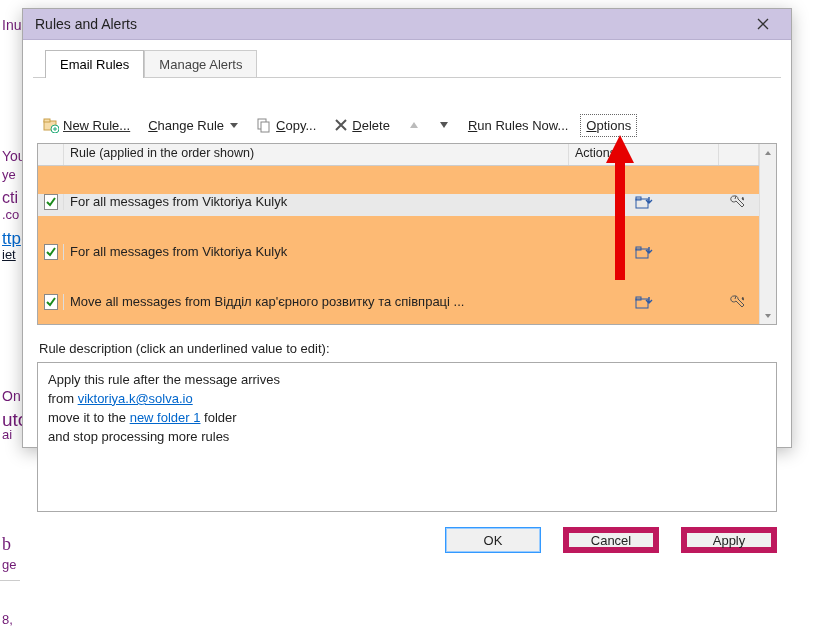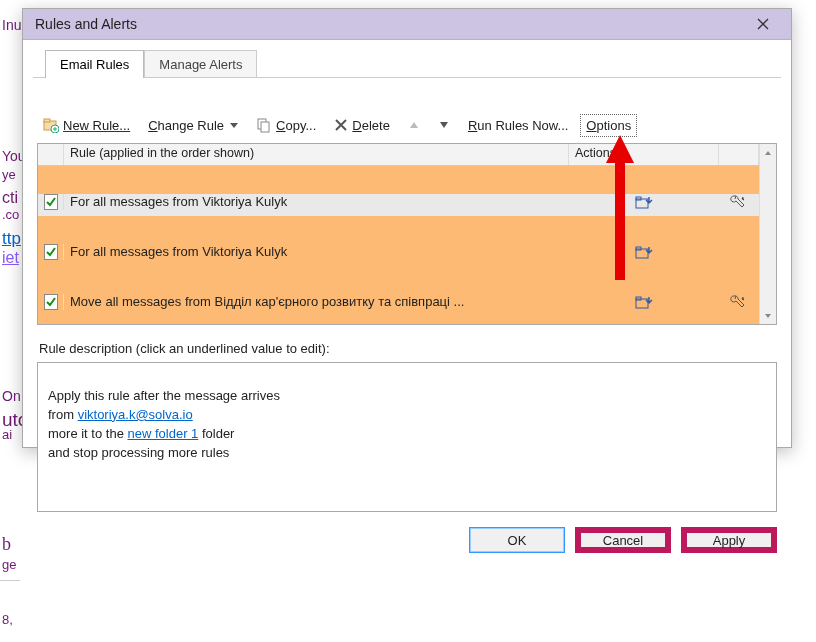--- a/index.html
+++ b/index.html
@@ -19,21 +19,21 @@
     color: #701a75;
     font-size: 14px;
     line-height: 1.6;
   }
   .bg1 { left: 2px; top: 14px; }
   .bg2 { left: 2px; top: 145px; }
   .bg3 { left: 2px; top: 165px; font-size:13px; }
   .bg4 { left: 2px; top: 185px; font-size:16px; }
   .bg5 { left: 2px; top: 205px; font-size:13px; }
   .bg6 { left: 2px; top: 225px; font-size:17px; color:#0066cc; text-decoration:underline;}
-  .bg7 { left: 2px; top: 245px; font-size:16px; color:#8b5cf6; text-decoration:underline;}
+  .bg7 { left: 2px; top: 245px; font-size:13px; color:#0f172a; text-decoration:underline;}
   .bg8 { left: 2px; top: 385px; }
   .bg9 { left: 2px; top: 405px; font-size:19px;}
   .bg10 { left: 2px; top: 425px; font-size:13px;}
   .bg11 { left: 2px; top: 530px; font-size:18px; font-family:Georgia,serif;}
   .bg12 { left: 2px; top: 555px; font-size:13px;}
   .bg13 { left: 2px; top: 610px; font-size:13px;}
   .hr { position:absolute; left:0; width:20px; border-top:1px solid #ccc;}
 
   .dialog {
     position: absolute;
@@ -167,35 +167,35 @@
   .checkmark svg { display:block;}
   .scrollbar {
     width:17px; background:#f0f0f0; border-left:1px solid #ddd;
     display:flex; flex-direction:column; justify-content:space-between;
   }
   .scrollbar .sbtn { height:17px; display:flex; align-items:center; justify-content:center;}
   .desc-label { margin:16px 2px 6px 2px;}
   .desc-box {
     border:1px solid #aaa;
     height:150px;
-    padding:24px 10px;
+    padding:8px 10px;
     font-size:13px;
     line-height:1.45;
     background:#fff;
   }
   .desc-box .link { color:#0066cc; text-decoration:underline;}
   .rss-row {
     display:flex; align-items:center; gap:8px;
     margin:16px 2px 0 2px;
   }
   .rss-row .chk { width:16px; height:16px; border:1px solid #888; background:#fff;}
   .footer {
     display:flex;
     justify-content:flex-end;
-    gap:10px;
+    gap:22px;
     padding:10px 14px 12px 10px;
     border-top: none;
   }
   .btn {
     width:96px; height:26px;
     border:6px solid #be185d;
     background:#f0f0f0;
     display:flex; align-items:center; justify-content:center;
     font-size:13px;
   }
@@ -375,21 +375,21 @@
       </div>
     </div>
 
     <div class="desc-label">Rule description (click an underlined value to edit):</div>
     <div class="desc-box">
       <div>Apply this rule after the message arrives</div>
       <div>
         <span>from </span><span class="link">viktoriya.k@solva.io</span>
       </div>
       <div>
-        <span>more it to the </span><span class="link">new folder 1</span><span> folder</span>
+        <span>move it to the </span><span class="link">new folder 1</span><span> folder</span>
       </div>
       <div> and stop processing more rules</div>
     </div>
 
   </div>
 
   <div class="footer">
     <div class="btn default">OK</div>
     <div class="btn">Cancel</div>
     <div class="btn">Apply</div>

